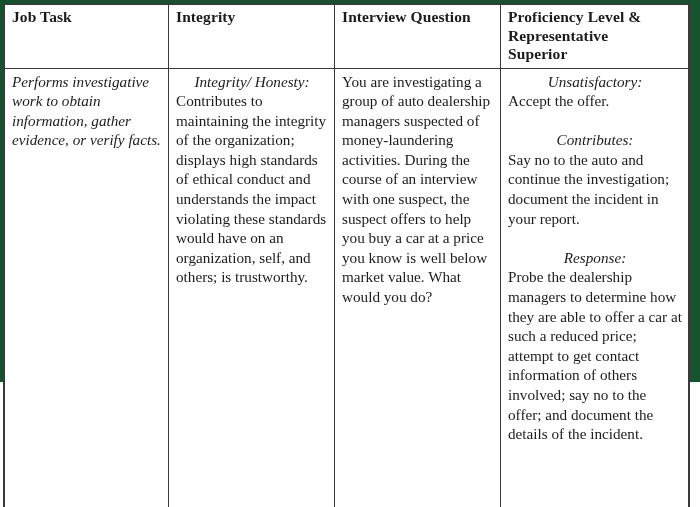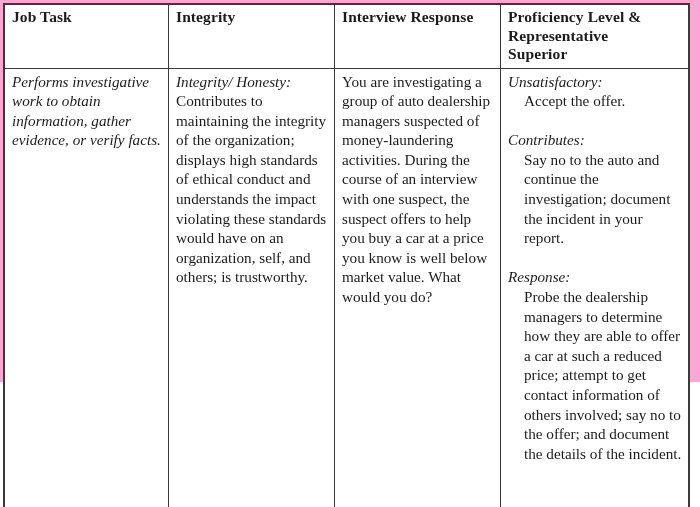--- a/index.html
+++ b/index.html
@@ -14,21 +14,21 @@
     overflow: hidden;
     font-family: "Liberation Serif", "DejaVu Serif", serif;
     color: #1b1b1b;
     -webkit-font-smoothing: antialiased;
   }
 
   .page {
     position: relative;
     width: 700px;
     height: 382px;
-    background: #f9a8d4;
+    background: #14532d;
   }
 
   
   .scan-artifact {
     position: absolute;
     left: 4px;
     top: 0px;
     width: 684px;
     height: 3px;
     background: transparent;
@@ -87,22 +87,22 @@
 
   
   col.c1 { width: 164px; }
   col.c2 { width: 166px; }
   col.c3 { width: 166px; }
   col.c4 { width: 188px; }
   .cell-italic { font-style: italic; }
 
   .block { margin: 0; }
   .block + .block { margin-top: 19.6px; }
-  .lead { font-style: italic; display: block; }
-  .resp { display: block; margin-left: 16px; }
+  .lead { font-style: italic; display: block; text-align: center; }
+  .resp { display: block; }
 </style>
 </head>
 <body>
 
 <div class="page">
 
   <div class="scan-artifact" aria-hidden="true">
       <span></span>
     </div>
 
@@ -111,21 +111,21 @@
       <col class="c1">
       <col class="c2">
       <col class="c3">
       <col class="c4">
     </colgroup>
 
     <thead>
       <tr>
         <th class="hdr">Job Task</th>
         <th class="hdr">Integrity</th>
-        <th class="hdr">Interview Response</th>
+        <th class="hdr">Interview Question</th>
         <th class="hdr">
           <span>Proficiency Level &amp;</span><br>
           <span>Representative</span><br>
           <span>Superior</span>
         </th>
       </tr>
     </thead>
 
     <tbody>
       <tr>

